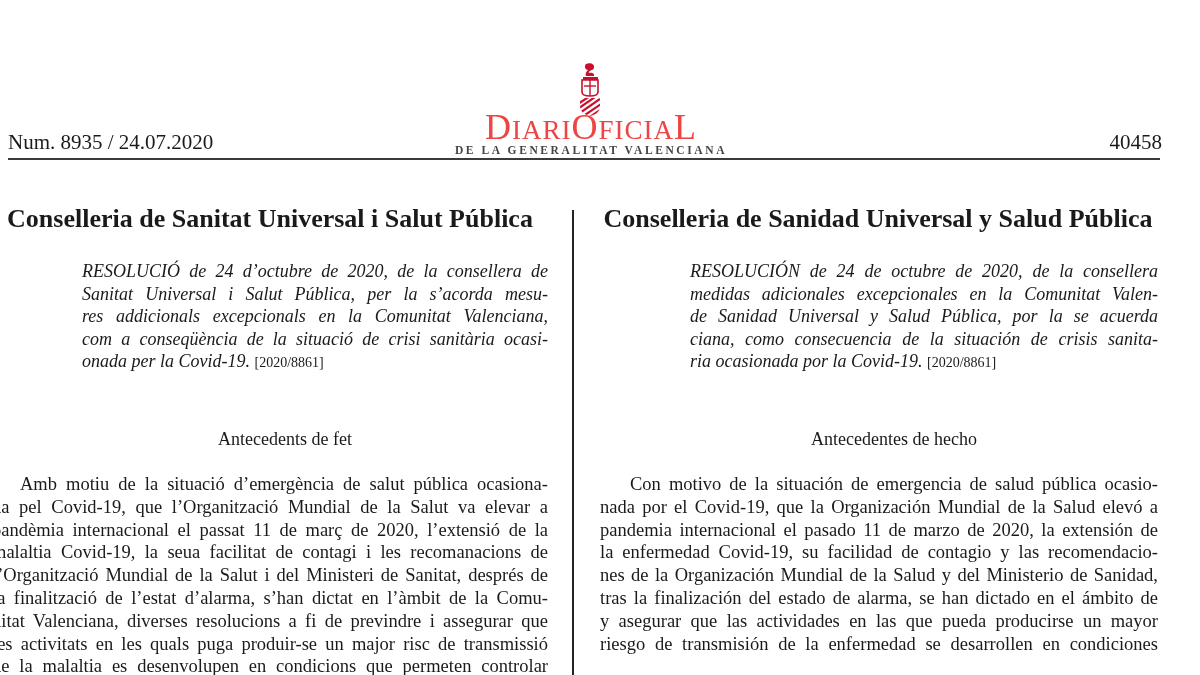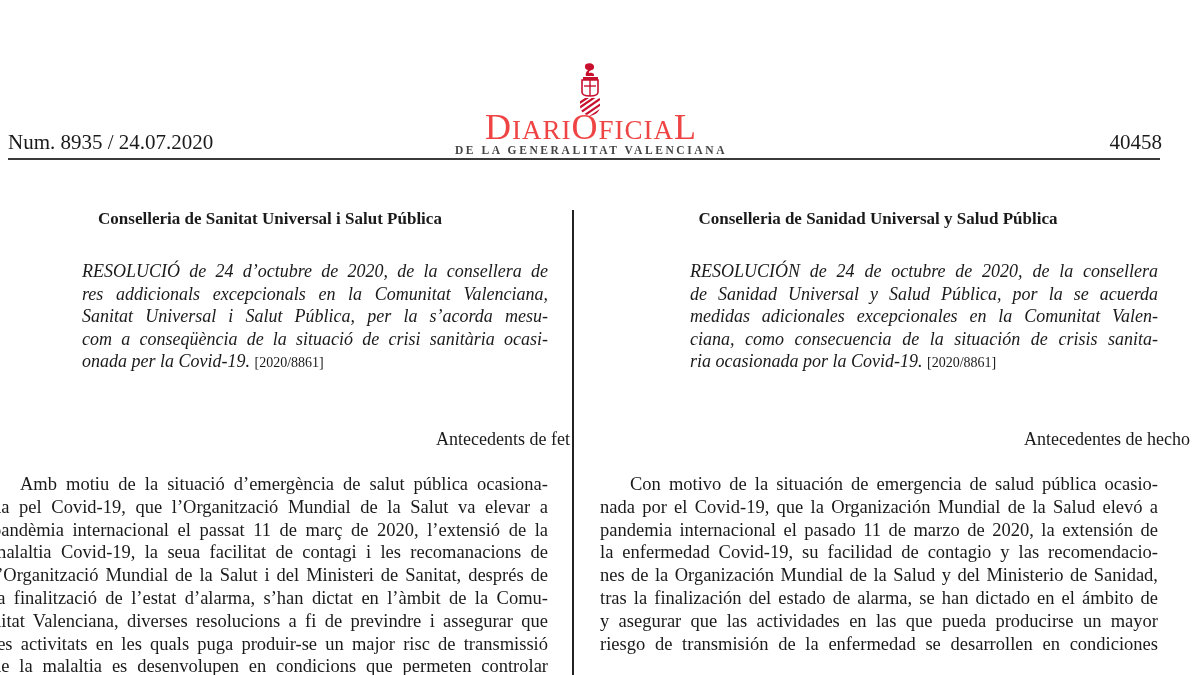--- a/index.html
+++ b/index.html
@@ -21,32 +21,32 @@
   .diari .big { font-size:36px; }
   .diari .sc { font-size:27px; }
   .generalitat {
     position:absolute; left:0; top:82px; width:278px; text-align:center;
     font-size:11.5px; color:#444; letter-spacing:2.6px; font-weight:bold;
   }
   .col-divider { position:absolute; left:572px; top:210px; width:1.5px; height:470px; background:#222; }
   .col { position:absolute; top:205px; width:560px; }
   .col.left { left:0; }
   .col.right { left:598px; }
-  .conselleria { font-weight:bold; font-size:17px; text-align:center; margin:0; line-height:28px; }
+  .conselleria { font-weight:bold; font-size:26px; text-align:center; margin:0; line-height:28px; }
   .col.left .conselleria { width:540px; padding-left:0; }
   .col.right .conselleria { width:560px; }
   .resol {
     position:absolute; top:55px; font-style:italic; font-size:18px; line-height:22.5px;
     text-align:justify; text-align-last:left;
   }
   .col.left .resol { left:82px; width:466px; }
   .col.right .resol { left:92px; width:468px; }
   .ref { font-style:normal; font-size:14px; }
   .section {
-    position:absolute; top:224px; font-size:18px; text-align:right;
+    position:absolute; top:224px; font-size:18px; text-align:center;
   }
   .col.left .section { left:0; width:570px; }
   .col.right .section { left:0; width:592px; }
   .body-text {
     position:absolute; top:268px; font-size:18.5px; line-height:22.8px;
     text-align:justify; text-align-last:justify;
   }
   .col.left .body-text { left:-8px; width:556px; }
   .col.right .body-text { left:2px; width:558px; }
   .line { display:block; white-space:nowrap; text-align:justify; text-align-last:justify; }
@@ -88,22 +88,22 @@
   <div class="page-no">40458</div>
   <div class="header-rule"></div>
 </div>
 
 <div class="col-divider"></div>
 
 <div class="col left">
   <h2 class="conselleria">Conselleria de Sanitat Universal i Salut Pública</h2>
   <div class="resol">
     <span class="line">RESOLUCIÓ de 24 d’octubre de 2020, de la consellera de</span>
+    <span class="line">Sanitat Universal i Salut Pública, per la s’acorda mesu-</span>
     <span class="line">res addicionals excepcionals en la Comunitat Valenciana,</span>
-    <span class="line">Sanitat Universal i Salut Pública, per la s’acorda mesu-</span>
     <span class="line">com a conseqüència de la situació de crisi sanitària ocasi-</span>
     <span style="display:block;white-space:nowrap;"><span>onada per la Covid-19.</span> <span class="ref">[2020/8861]</span></span>
   </div>
   <div class="section">Antecedents de fet</div>
   <div class="body-text">
     <span class="line" style="padding-left:28px">Amb motiu de la situació d’emergència de salut pública ocasiona-</span>
     <span class="line">da pel Covid-19, que l’Organització Mundial de la Salut va elevar a</span>
     <span class="line">pandèmia internacional el passat 11 de març de 2020, l’extensió de la</span>
     <span class="line">malaltia Covid-19, la seua facilitat de contagi i les recomanacions de</span>
     <span class="line">l’Organització Mundial de la Salut i del Ministeri de Sanitat, després de</span>
@@ -111,22 +111,22 @@
     <span class="line">nitat Valenciana, diverses resolucions a fi de previndre i assegurar que</span>
     <span class="line">les activitats en les quals puga produir-se un major risc de transmissió</span>
     <span class="line">de la malaltia es desenvolupen en condicions que permeten controlar</span>
   </div>
 </div>
 
 <div class="col right">
   <h2 class="conselleria">Conselleria de Sanidad Universal y Salud Pública</h2>
   <div class="resol">
     <span class="line">RESOLUCIÓN de 24 de octubre de 2020, de la consellera</span>
+    <span class="line">medidas adicionales excepcionales en la Comunitat Valen-</span>
     <span class="line">de Sanidad Universal y Salud Pública, por la se acuerda</span>
-    <span class="line">medidas adicionales excepcionales en la Comunitat Valen-</span>
     <span class="line">ciana, como consecuencia de la situación de crisis sanita-</span>
     <span style="display:block;white-space:nowrap;"><span>ria ocasionada por la Covid-19.</span> <span class="ref">[2020/8861]</span></span>
   </div>
   <div class="section">Antecedentes de hecho</div>
   <div class="body-text">
     <span class="line" style="padding-left:30px">Con motivo de la situación de emergencia de salud pública ocasio-</span>
     <span class="line">nada por el Covid-19, que la Organización Mundial de la Salud elevó a</span>
     <span class="line">pandemia internacional el pasado 11 de marzo de 2020, la extensión de</span>
     <span class="line">la enfermedad Covid-19, su facilidad de contagio y las recomendacio-</span>
     <span class="line">nes de la Organización Mundial de la Salud y del Ministerio de Sanidad,</span>

